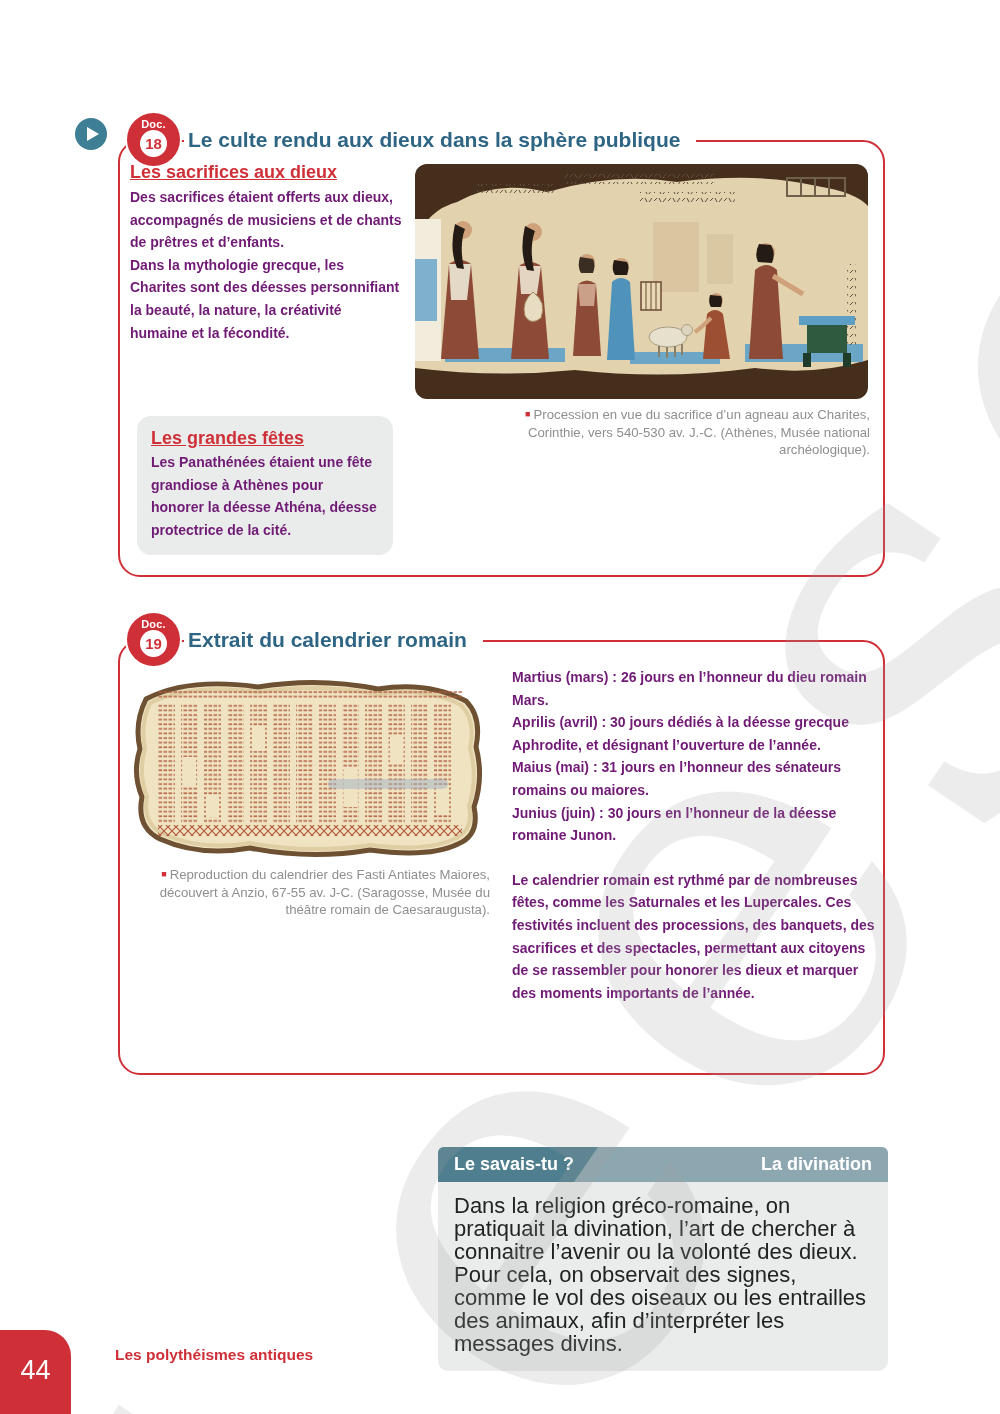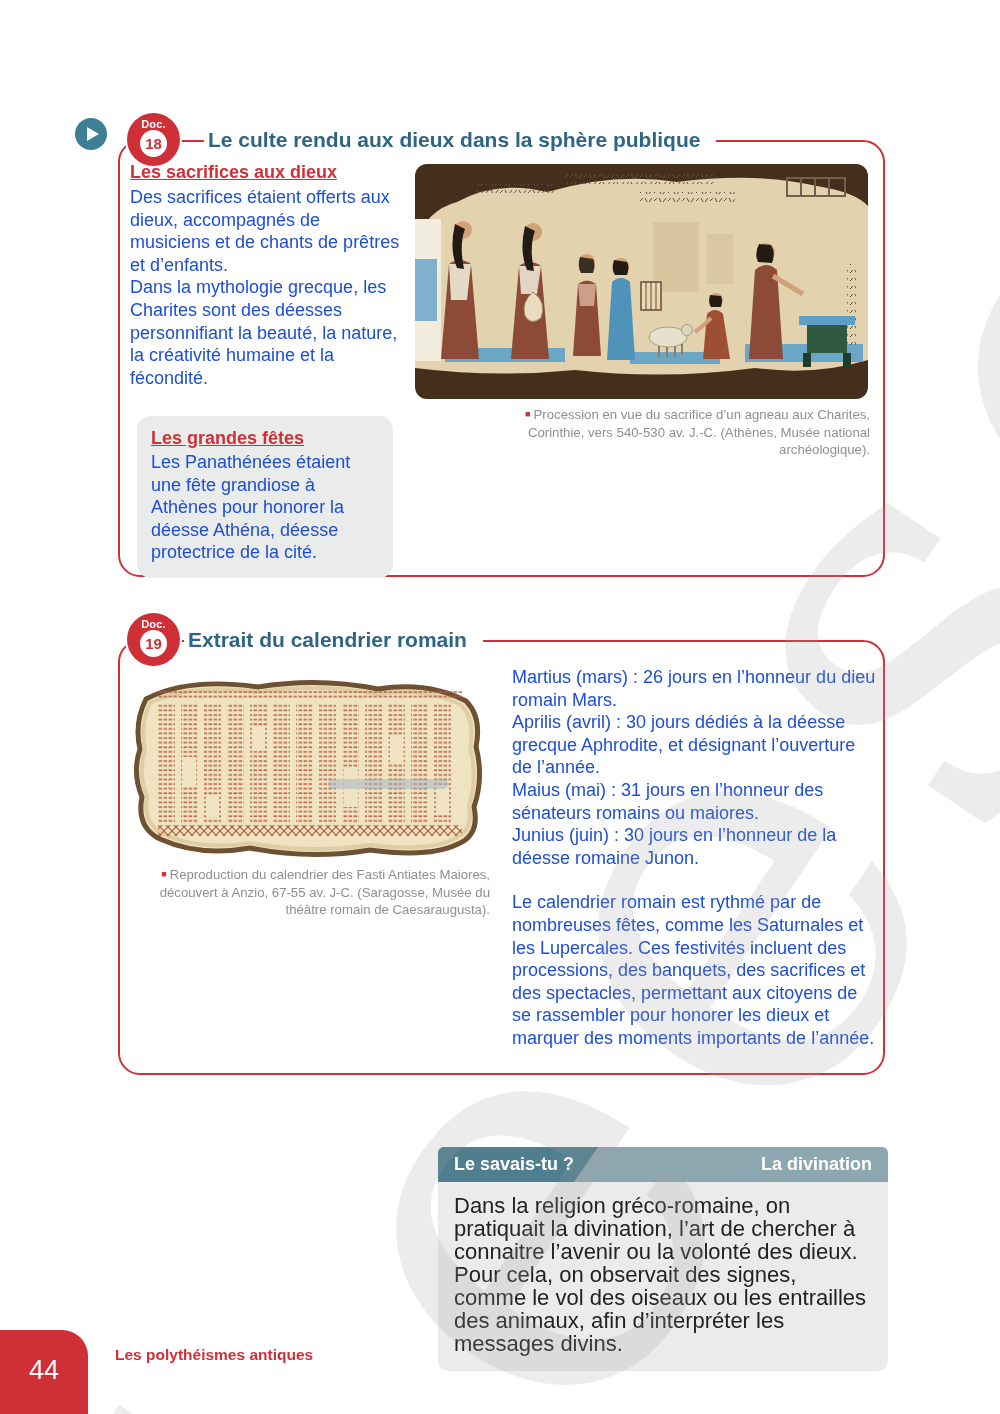--- a/index.html
+++ b/index.html
@@ -26,24 +26,24 @@
 
   .doc-badge{position:absolute;width:53px;height:53px;border-radius:50%;background:var(--brand-red);
     text-align:center;z-index:4;box-shadow:0 0 0 2px #fff;}
   .doc-badge .word{display:block;font-size:11px;font-weight:700;color:#fff;margin-top:5px;letter-spacing:.2px;}
   .doc-badge .num{display:block;width:27px;height:27px;margin:0 auto;background:#fff;border-radius:50%;
     color:var(--brand-red);font-size:15px;font-weight:700;line-height:27px;}
   .badge18{left:127px;top:113px;} .badge19{left:127px;top:613px;}
 
   .doc-title{position:absolute;height:28px;line-height:28px;background:#fff;z-index:3;
     color:var(--title-blue);font-size:21px;font-weight:700;padding:0 16px 0 4px;}
-  .title18{left:184px;top:126px;margin-left:20px;} .title19{left:184px;top:626px;}
+  .title18{left:184px;top:126px;} .title19{left:184px;top:626px;}
 
   .red-sub{color:var(--brand-red);font-size:18px;font-weight:700;margin-bottom:3px;text-decoration:underline;}
-  .body-text{font-size:18px;line-height:22.6px;color:#1d4ed8;}
+  .body-text{font-size:14px;line-height:22.6px;color:#701a75;font-weight:bold;}
   .body-text p{margin:0;}
 
   .doc18-textcol{position:absolute;left:12px;top:22px;width:272px;}
   .info-box{position:absolute;left:19px;top:276px;width:256px;background:var(--box-gray);
     border-radius:14px;padding:12px 14px 14px 14px;}
   .info-box .red-sub{margin-bottom:2px;}
 
   .procession-img{position:absolute;left:297px;top:24px;width:453px;height:235px;border-radius:12px;overflow:hidden;}
   .caption{font-size:13.2px;line-height:17.5px;color:var(--caption-gray);text-align:right;}
   .caption .bullet{color:var(--brand-red);font-size:9px;vertical-align:2px;margin-right:3px;}
@@ -58,21 +58,21 @@
   .know-box{position:absolute;left:418px;top:1147px;width:470px;z-index:2;padding-left:20px;}
   .know-header{position:relative;height:35px;background:var(--know-light);border-radius:6px 6px 0 0;overflow:hidden;}
   .know-header .dark{position:absolute;left:0;top:0;width:160px;height:35px;background:var(--know-dark);
     clip-path:polygon(0 0,160px 0,136px 35px,0 35px);}
   .know-header .lbl{position:absolute;top:0;height:35px;line-height:35px;color:#fff;font-size:18px;font-weight:700;}
   .know-header .left{left:16px;} .know-header .right{right:16px;}
   .know-body{background:var(--box-gray);border-radius:0 0 10px 10px;padding:12px 18px 16px 16px;
     font-size:22px;line-height:23px;color:#222;}
 
   
-  .page-tab{position:absolute;left:0;top:1330px;width:88px;height:84px;background:var(--brand-red);
+  .page-tab{position:absolute;left:0;top:1330px;width:71px;height:84px;background:var(--brand-red);
     border-radius:0 26px 0 0;color:#fff;font-size:27px;text-align:center;line-height:80px;}
   .footer-label{position:absolute;left:115px;top:1346px;color:var(--brand-red);font-size:15.5px;font-weight:700;}
 </style>
 </head>
 <body>
 
 <div class="page">
 
   <div class="play-btn">
     <svg viewBox="0 0 34 34" width="34" height="34">

